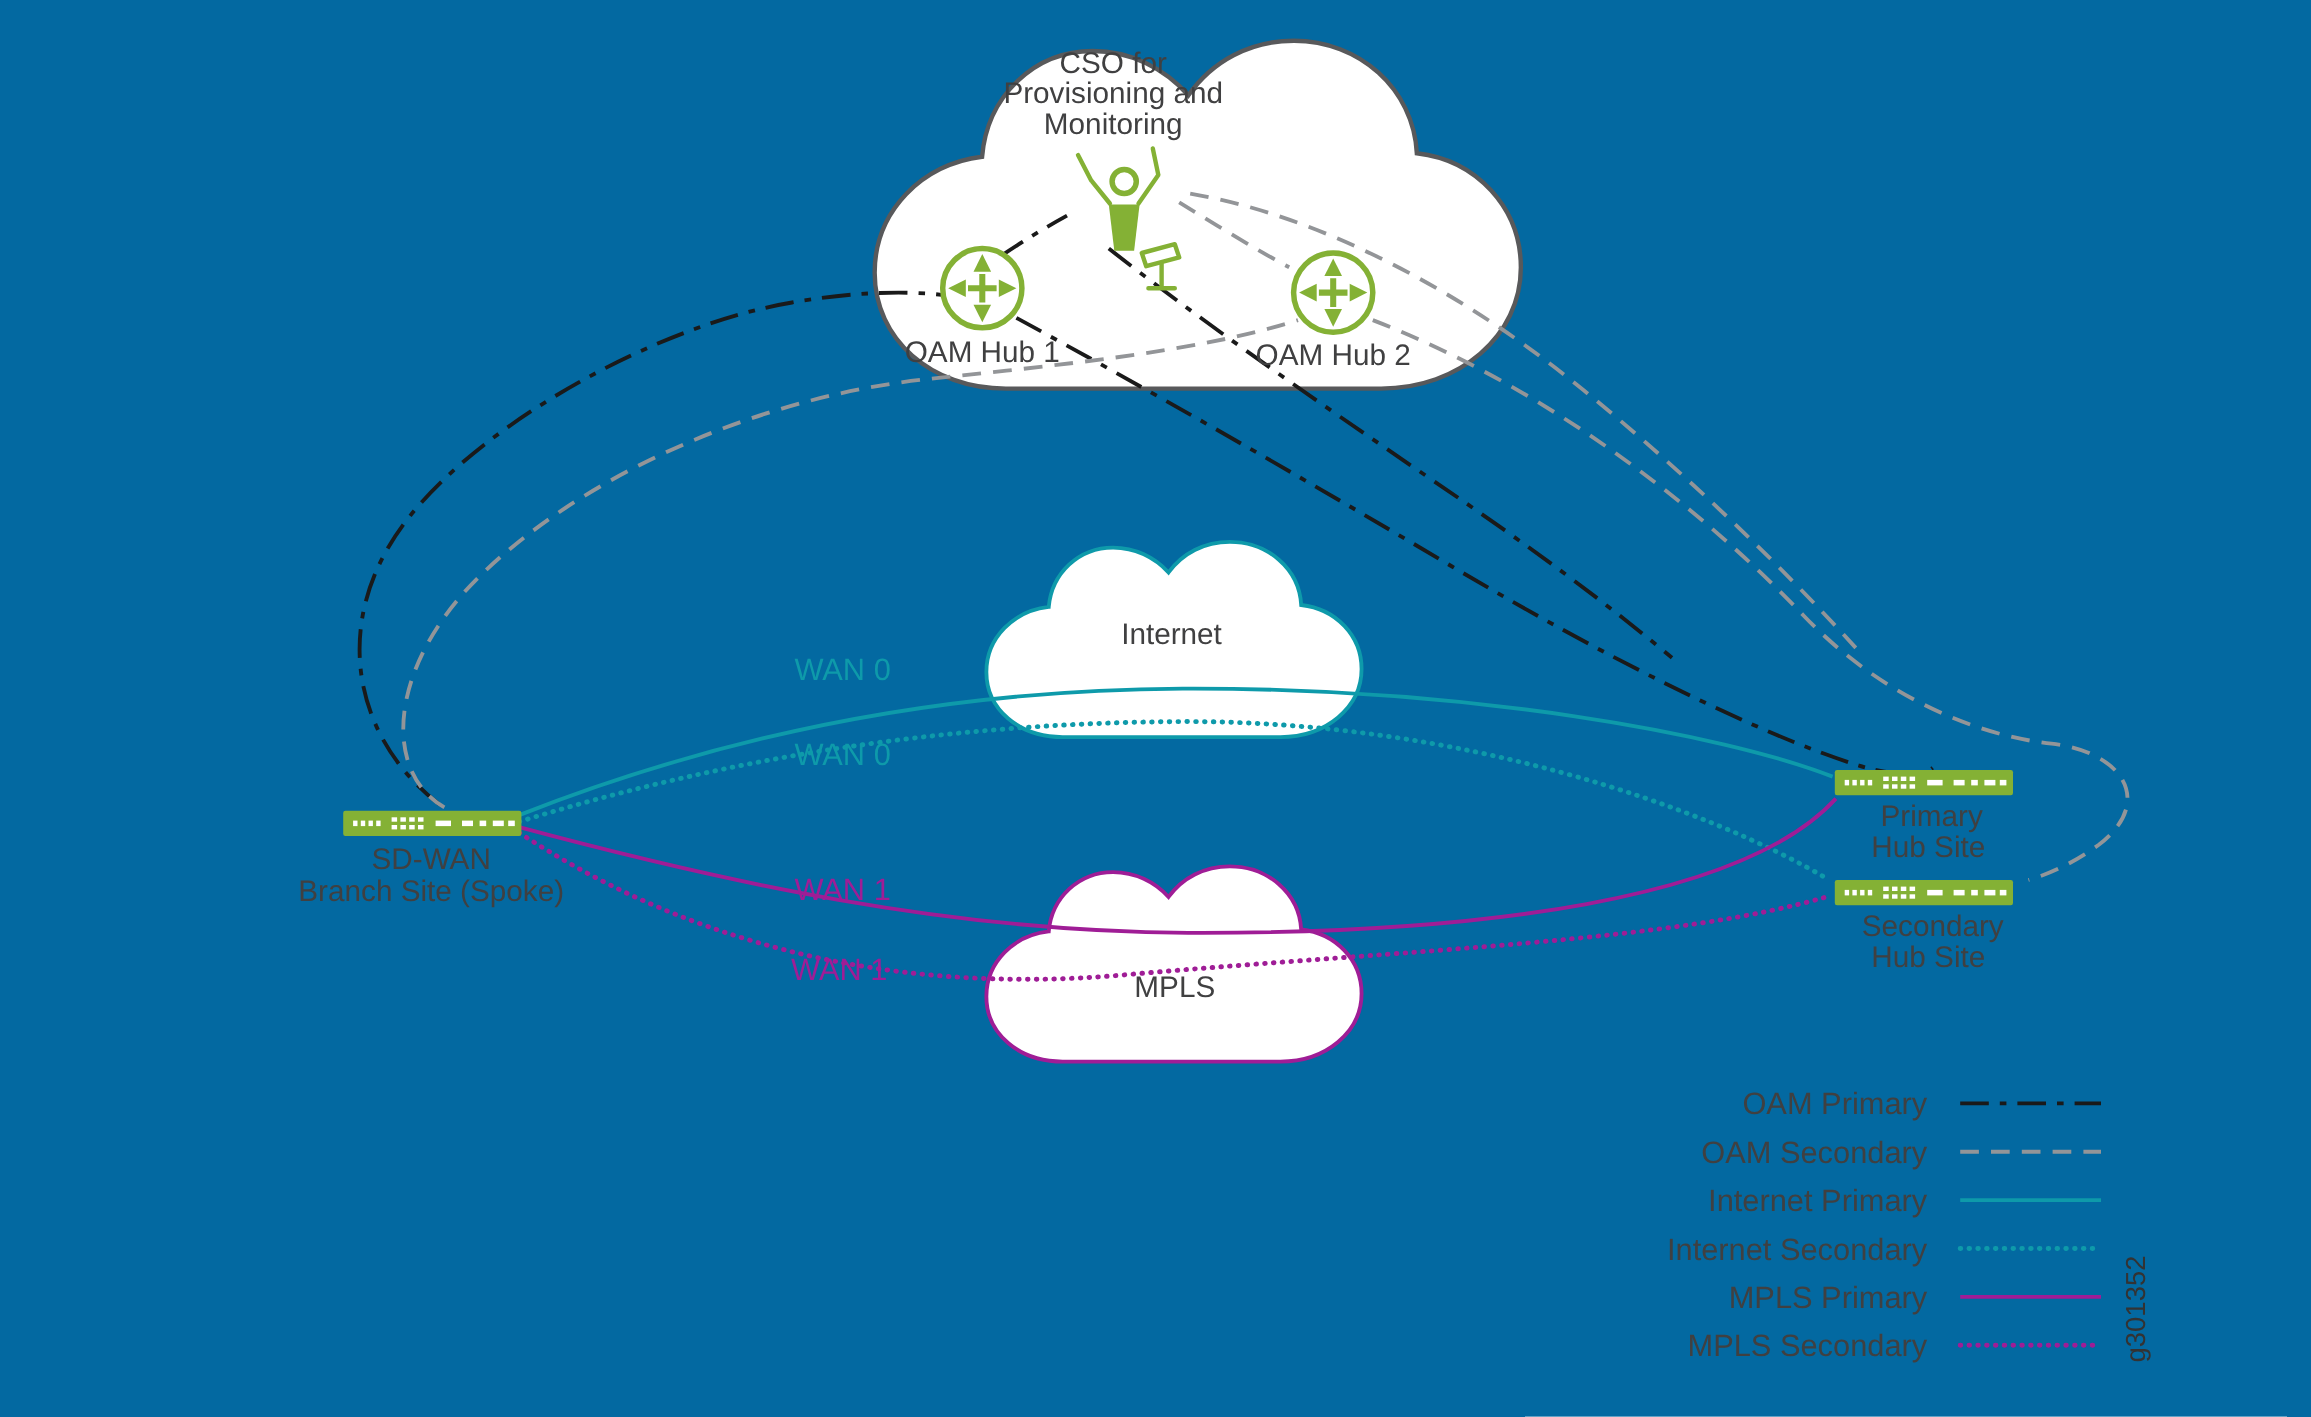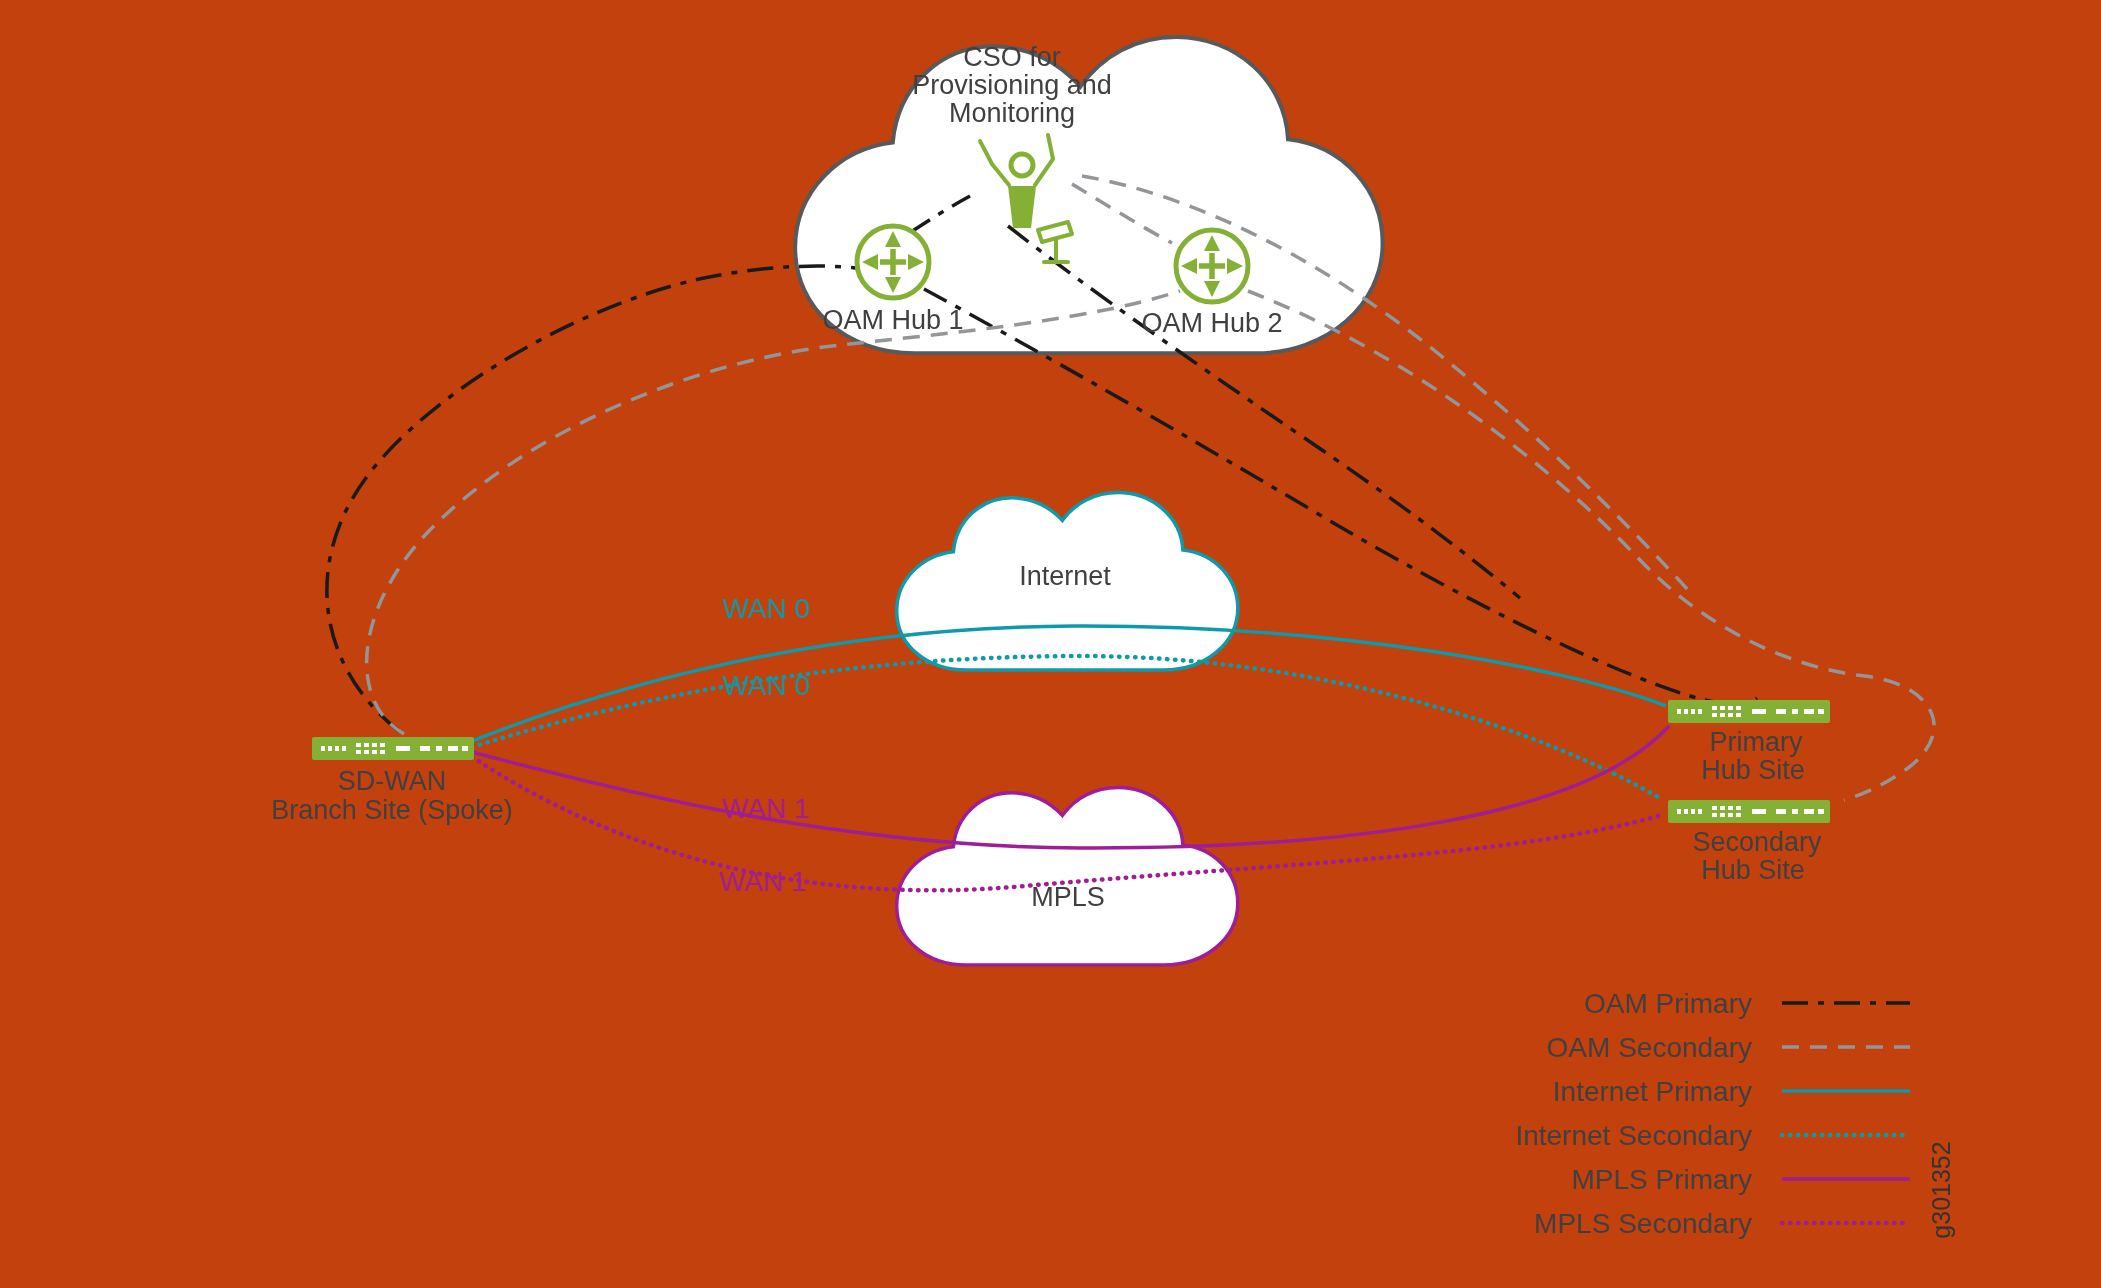--- a/index.html
+++ b/index.html
@@ -1,20 +1,20 @@
 <!DOCTYPE html>
 <html><head>
 <meta charset="utf-8">
 <style>
   html, body { margin: 0; padding: 0; background: #ffffff; }
   .stage {
     position: relative;
     width: 2101px;
     height: 1288px;
-    background: #c2410c;
+    background: #0369a1;
     overflow: hidden;
     font-family: "Liberation Sans", sans-serif;
   }
   svg text {
     font-family: "Liberation Sans", sans-serif;
     fill: #404041;
   }
   .lbl        { font-size: 27px; fill: #404041; }
   .legend-lbl { font-size: 28px; fill: #404041; }
   .figid      { font-size: 25px; fill: #333333; }

